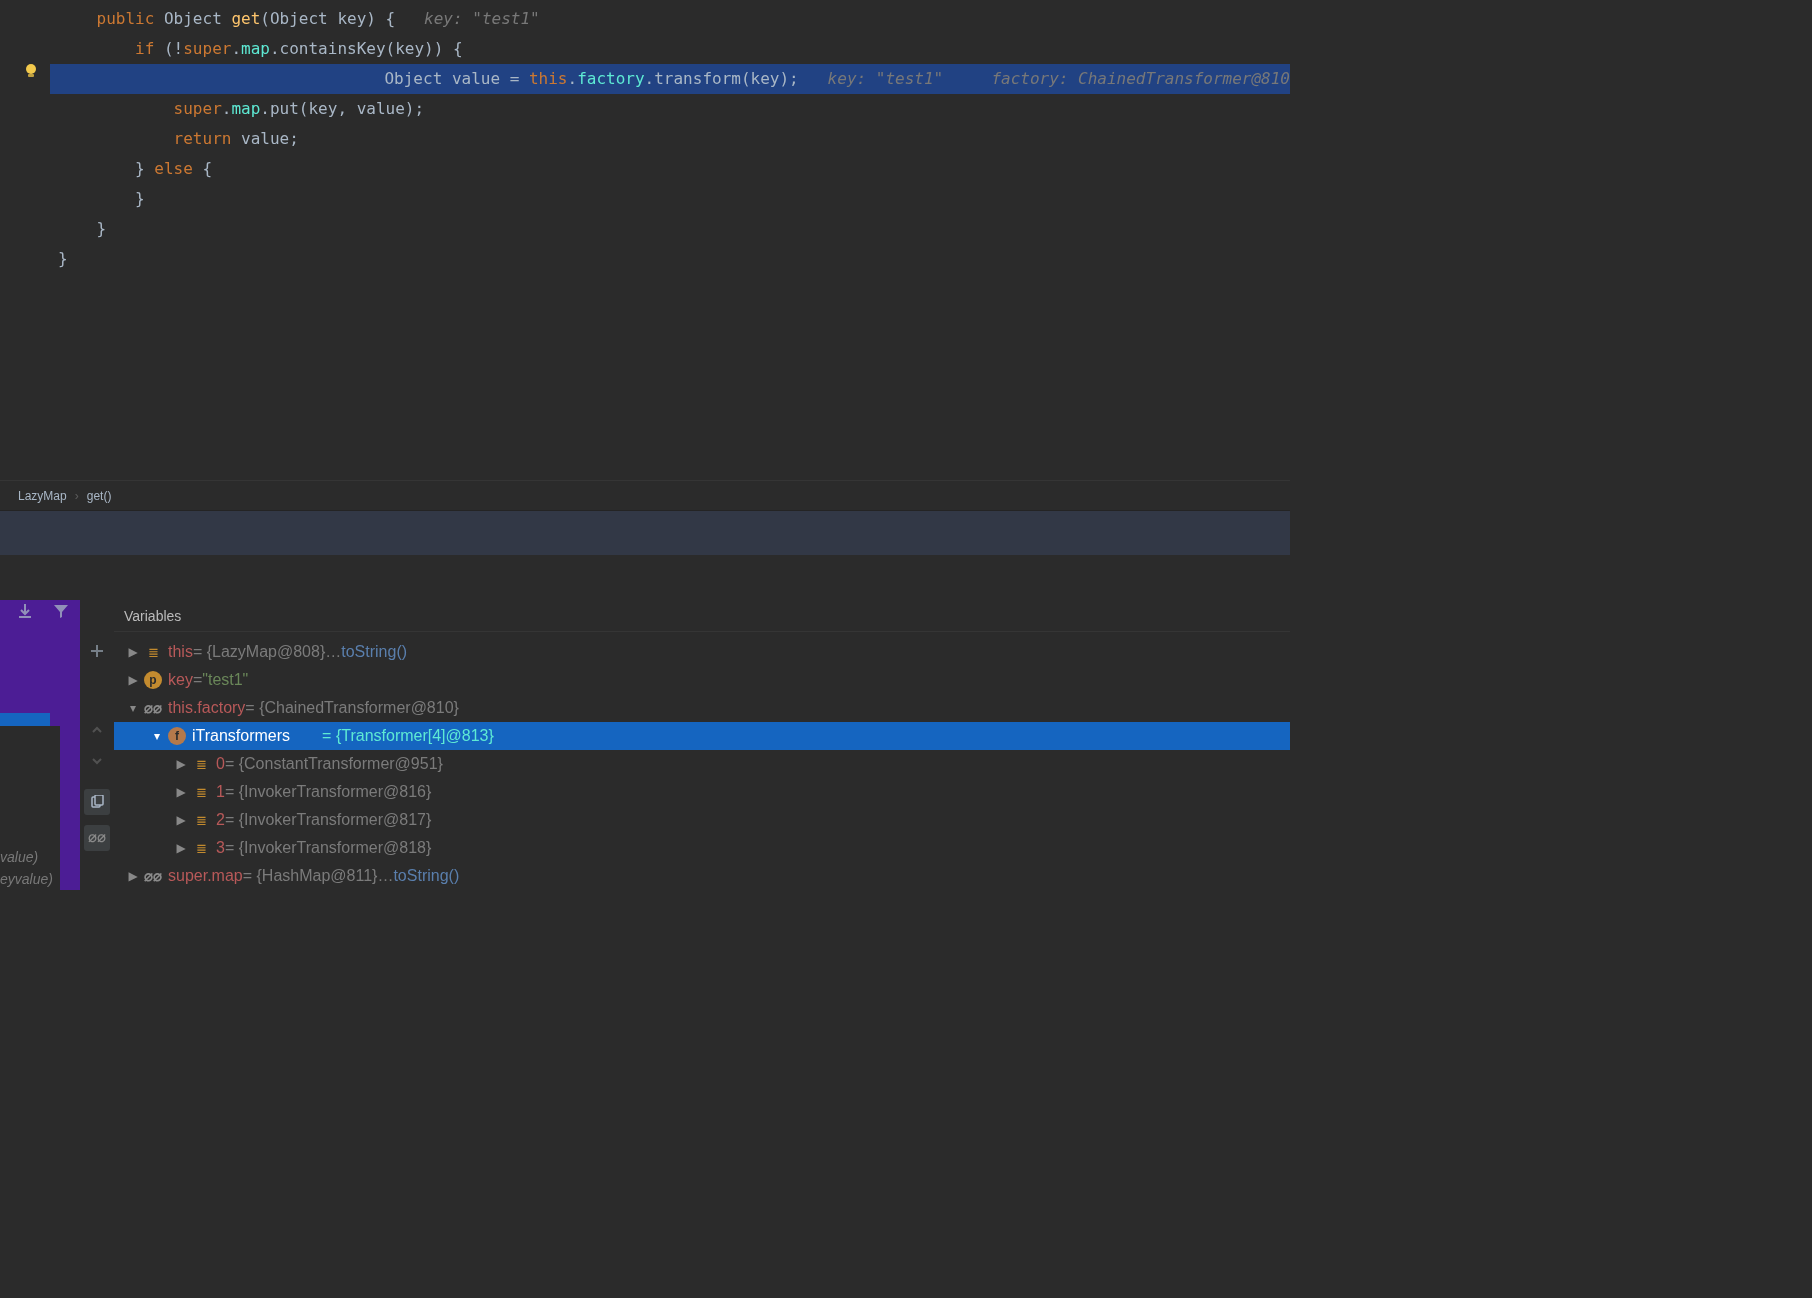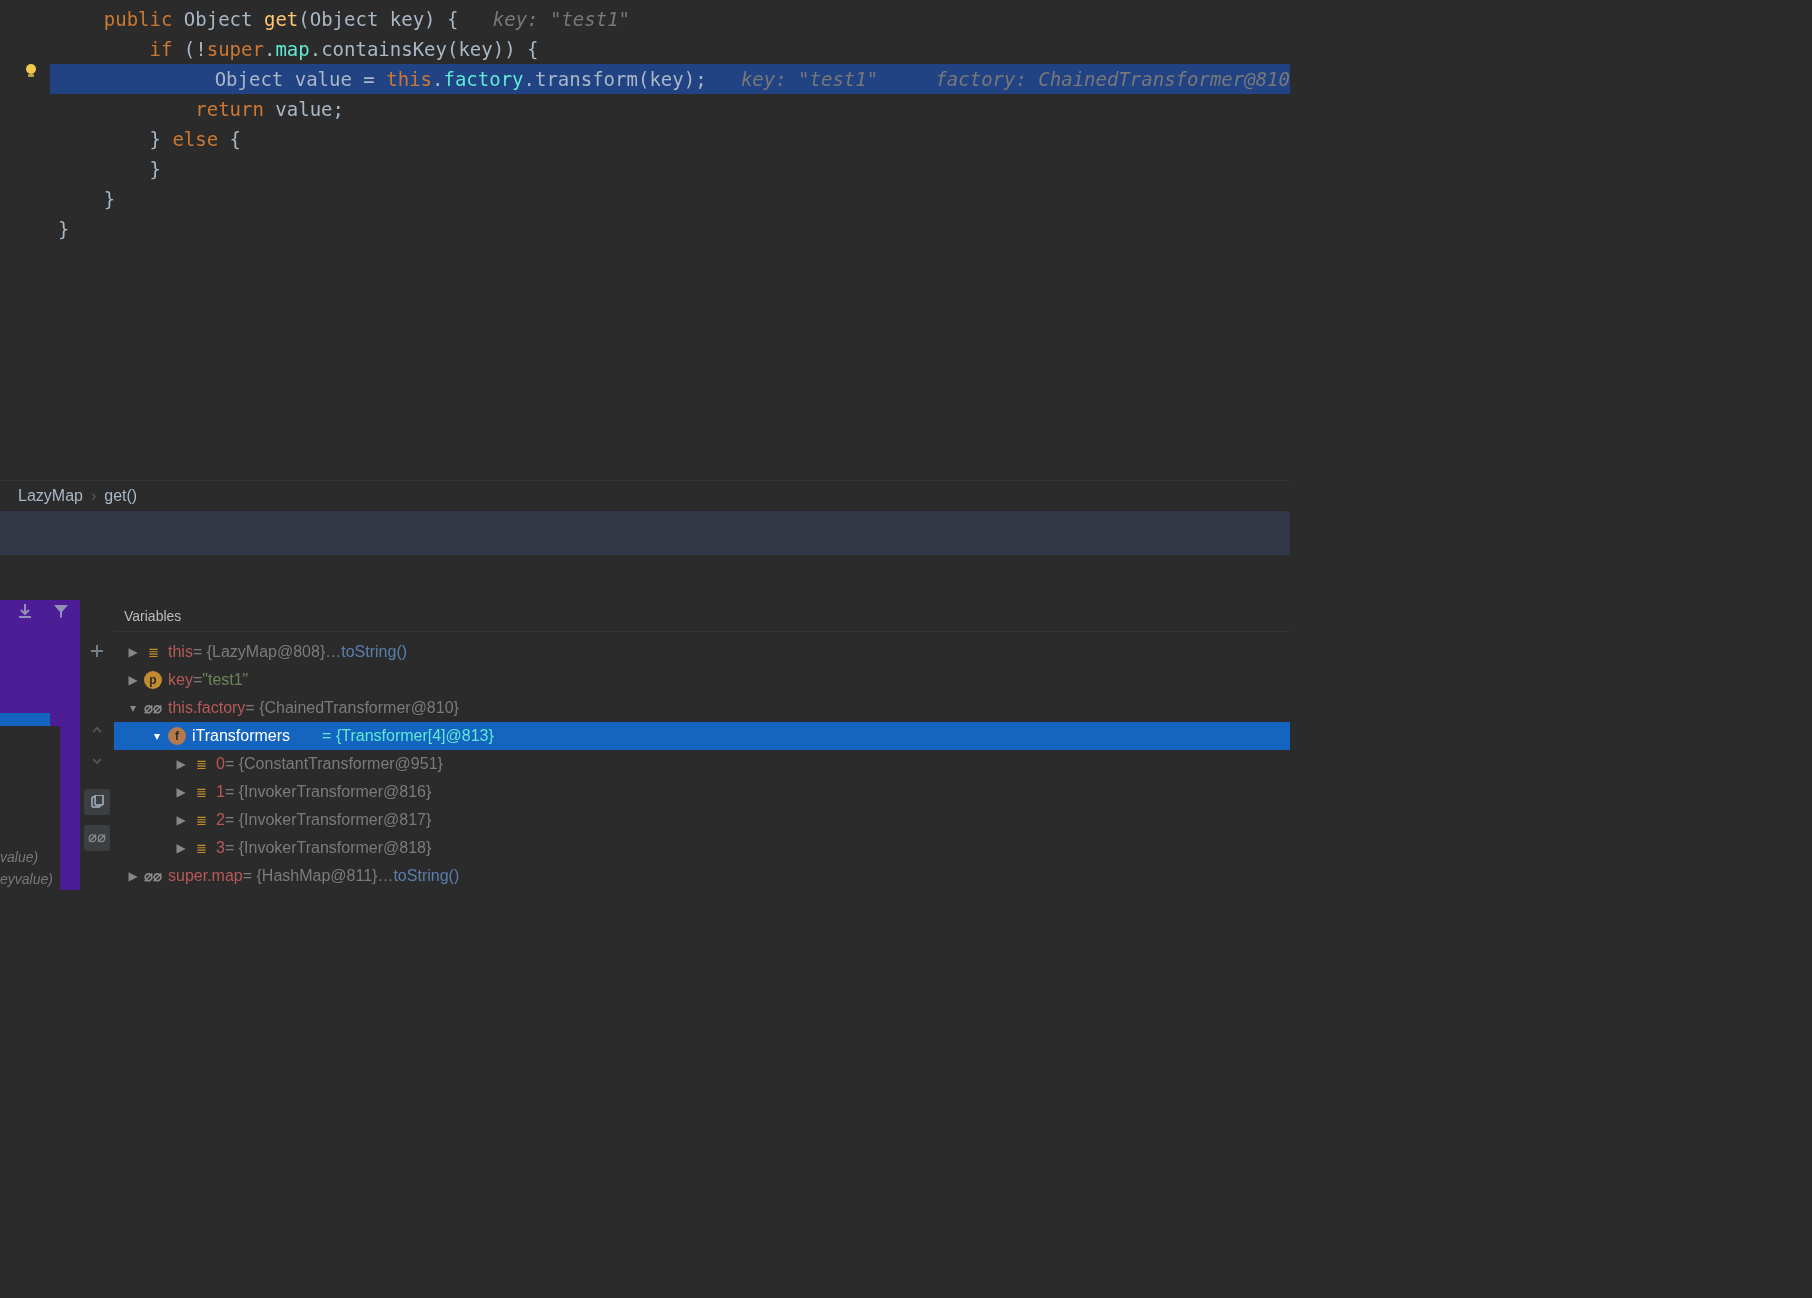--- a/index.html
+++ b/index.html
@@ -27,21 +27,21 @@
     top: 62px;
     left: 22px;
     width: 18px;
     height: 18px;
   }
   .code {
     flex: 1;
     padding-top: 4px;
     font-style: italic;
     line-height: 30px;
-    font-size: 19px;
+    font-size: 16px;
   }
   .line {
     white-space: pre;
     padding-left: 8px;
     font-style: normal;
   }
   .line.hl {
     background: #214283;
     text-align: right;
   }
@@ -51,21 +51,21 @@
   .field { color: #5eead4; }
   .op { color: #a9b7c6; }
   .hint { color: #787878; font-style: italic; }
   .breadcrumb {
     background: #2b2b2b;
     border-top: 1px solid #353535;
     height: 30px;
     display: flex;
     align-items: center;
     padding-left: 18px;
-    font-size: 16px;
+    font-size: 12px;
     color: #a9b7c6;
     font-family: "Helvetica Neue", Arial, sans-serif;
   }
   .breadcrumb .sep { color: #5c5c5c; margin: 0 8px; }
   .dbg-gap {
     height: 45px;
     background: #323846;
     border-top: 1px solid #242424;
   }
   .dbg-bottom {
@@ -216,20 +216,21 @@
       <svg viewBox="0 0 18 18">
           <circle cx="9" cy="7" r="5" fill="#f2c94c"></circle>
           <rect x="6" y="12" width="6" height="3" rx="1" fill="#c0a040"></rect>
         </svg>
     </div>
   </div>
   <div class="code">
     <div class="line">    <span class="kw">public</span> <span class="typ">Object</span> <span class="mname">get</span><span class="op">(Object key) {</span>   <span class="hint">key: "test1"</span></div>
     <div class="line">        <span class="kw">if</span><span> (!</span><span class="kw">super</span>.<span class="field">map</span><span>.containsKey(key)) {</span></div>
     <div class="line hl">            <span>Object value = </span><span class="kw">this</span>.<span class="field">factory</span><span>.transform(key);</span>   <span class="hint">key: "test1"</span>     <span class="hint">factory: ChainedTransformer@810</span></div>
+    <div class="line">            <span class="kw">super</span>.<span class="field">map</span><span>.put(key, value);</span></div>
     <div class="line">            <span class="kw">return</span><span> value;</span></div>
     <div class="line">        <span>} </span><span class="kw">else</span><span> {</span></div>
     <div class="line">        <span>}</span></div>
     <div class="line">    <span>}</span></div>
     <div class="line"><span>}</span></div>
   </div>
 </div>
 
 <div class="breadcrumb">
   <span>LazyMap</span>

